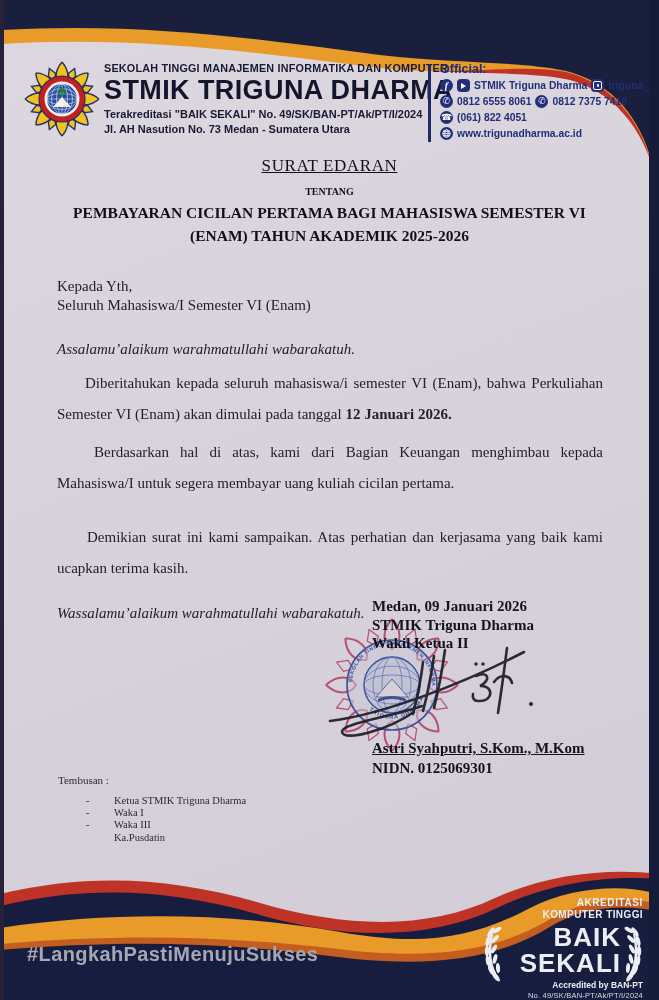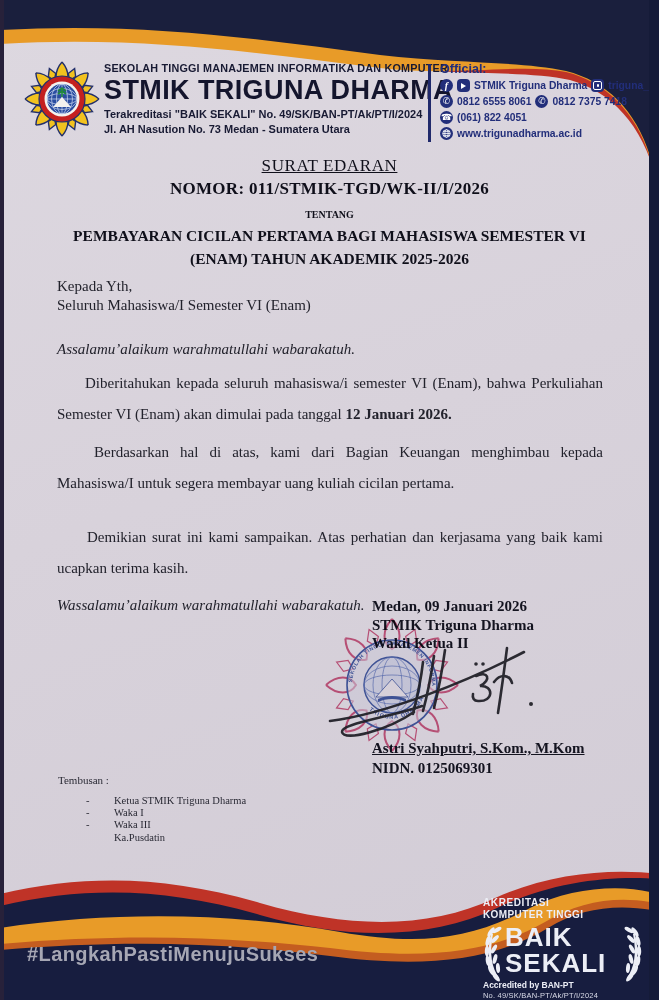--- a/index.html
+++ b/index.html
@@ -39,38 +39,38 @@
   .t3{font-size:10px;font-weight:bold;margin-top:10px}
   .t4{font-size:15.5px;font-weight:bold;margin-top:4px;line-height:23px}
   .t5{font-size:15.5px;font-weight:bold;line-height:23px}
   
   .body{position:absolute;left:57px;width:546px;top:277px;z-index:5;color:#22222c;font-size:15px}
   .rec{line-height:19px}
   .salutation{font-style:italic;margin-top:26px}
   .p1{margin-top:10px;line-height:30.5px;text-indent:28px;text-align:justify}
   .p2{margin-top:8px;line-height:30.5px;text-indent:37px;text-align:justify}
   .p3{margin-top:24px;line-height:30.5px;text-indent:30px;text-align:justify}
-  .closing{font-style:italic;margin-top:14px}
+  .closing{font-style:italic;margin-top:22px}
   
   .sigblock{position:absolute;left:372px;top:597px;z-index:4;color:#13131f;font-weight:bold;font-size:15px;line-height:18.5px}
   .stamp{position:absolute;left:316px;top:614px;z-index:5;opacity:.92;mix-blend-mode:multiply}
   .sigstrokes{position:absolute;left:326px;top:620px;z-index:6}
   .nameblock{position:absolute;left:372px;top:740px;z-index:7;color:#13131f}
   .sig-name{font-weight:bold;font-size:15px;text-decoration:underline}
   .sig-nidn{font-weight:bold;font-size:15px;margin-top:3px}
   
   .tembusan{position:absolute;left:58px;top:774px;z-index:5;color:#2a2a35}
   .tb-label{font-size:11px}
   .tb-list{margin-top:9px}
   .tb-row{display:flex;font-size:10.5px;line-height:12.2px}
   .tb-dash{width:28px;margin-left:28px;flex:0 0 auto}
   
   .hashtag{position:absolute;left:27px;top:943px;z-index:10;font-family:"Liberation Sans",sans-serif;
     font-weight:bold;font-size:20px;letter-spacing:.4px;color:#a6a7b4}
-  .badge{position:absolute;left:483px;top:897px;width:160px;z-index:10;text-align:left;
+  .badge{position:absolute;left:483px;top:897px;width:160px;z-index:10;text-align:right;
     color:#eceef6;font-family:"Liberation Sans",sans-serif}
   .b1{font-size:10px;font-weight:bold;letter-spacing:.6px}
   .b2{font-size:10px;font-weight:bold;letter-spacing:.4px;margin-top:1px}
   .bigwrap{position:relative;margin-top:4px;padding:0 22px}
   .b3{font-size:26px;font-weight:bold;line-height:26px;letter-spacing:1px}
   .b4{font-size:26px;font-weight:bold;line-height:27px;letter-spacing:1px}
   .laurel{position:absolute;top:-2px}
   .laurel.left{left:0}
   .laurel.right{right:0}
   .b5{font-size:8.5px;font-weight:bold;margin-top:3px}
@@ -182,21 +182,20 @@
               <line x1="-3.6" y1="2.1" x2="3.6" y2="2.1"></line>
             </g>
           </svg>
       </span>
       <span>www.trigunadharma.ac.id</span>
     </div>
   </div>
 
   <div class="titleblock">
     <div class="t1">SURAT EDARAN</div>
-    <div class="t2">NOMOR: 011/STMIK-TGD/WK-II/I/2026</div>
     <div class="t3">TENTANG</div>
     <div class="t4">PEMBAYARAN CICILAN PERTAMA BAGI MAHASISWA SEMESTER VI</div>
     <div class="t5">(ENAM) TAHUN AKADEMIK 2025-2026</div>
   </div>
 
   <div class="body">
     <div class="rec">Kepada Yth,</div>
     <div class="rec">Seluruh Mahasiswa/I Semester VI (Enam)</div>
     <div class="salutation">Assalamu’alaikum warahmatullahi wabarakatuh.</div>
     <div class="p1"><span>Diberitahukan kepada seluruh mahasiswa/i semester VI (Enam), bahwa Perkuliahan Semester VI (Enam) akan dimulai pada tanggal </span><b>12 Januari 2026.</b></div>

